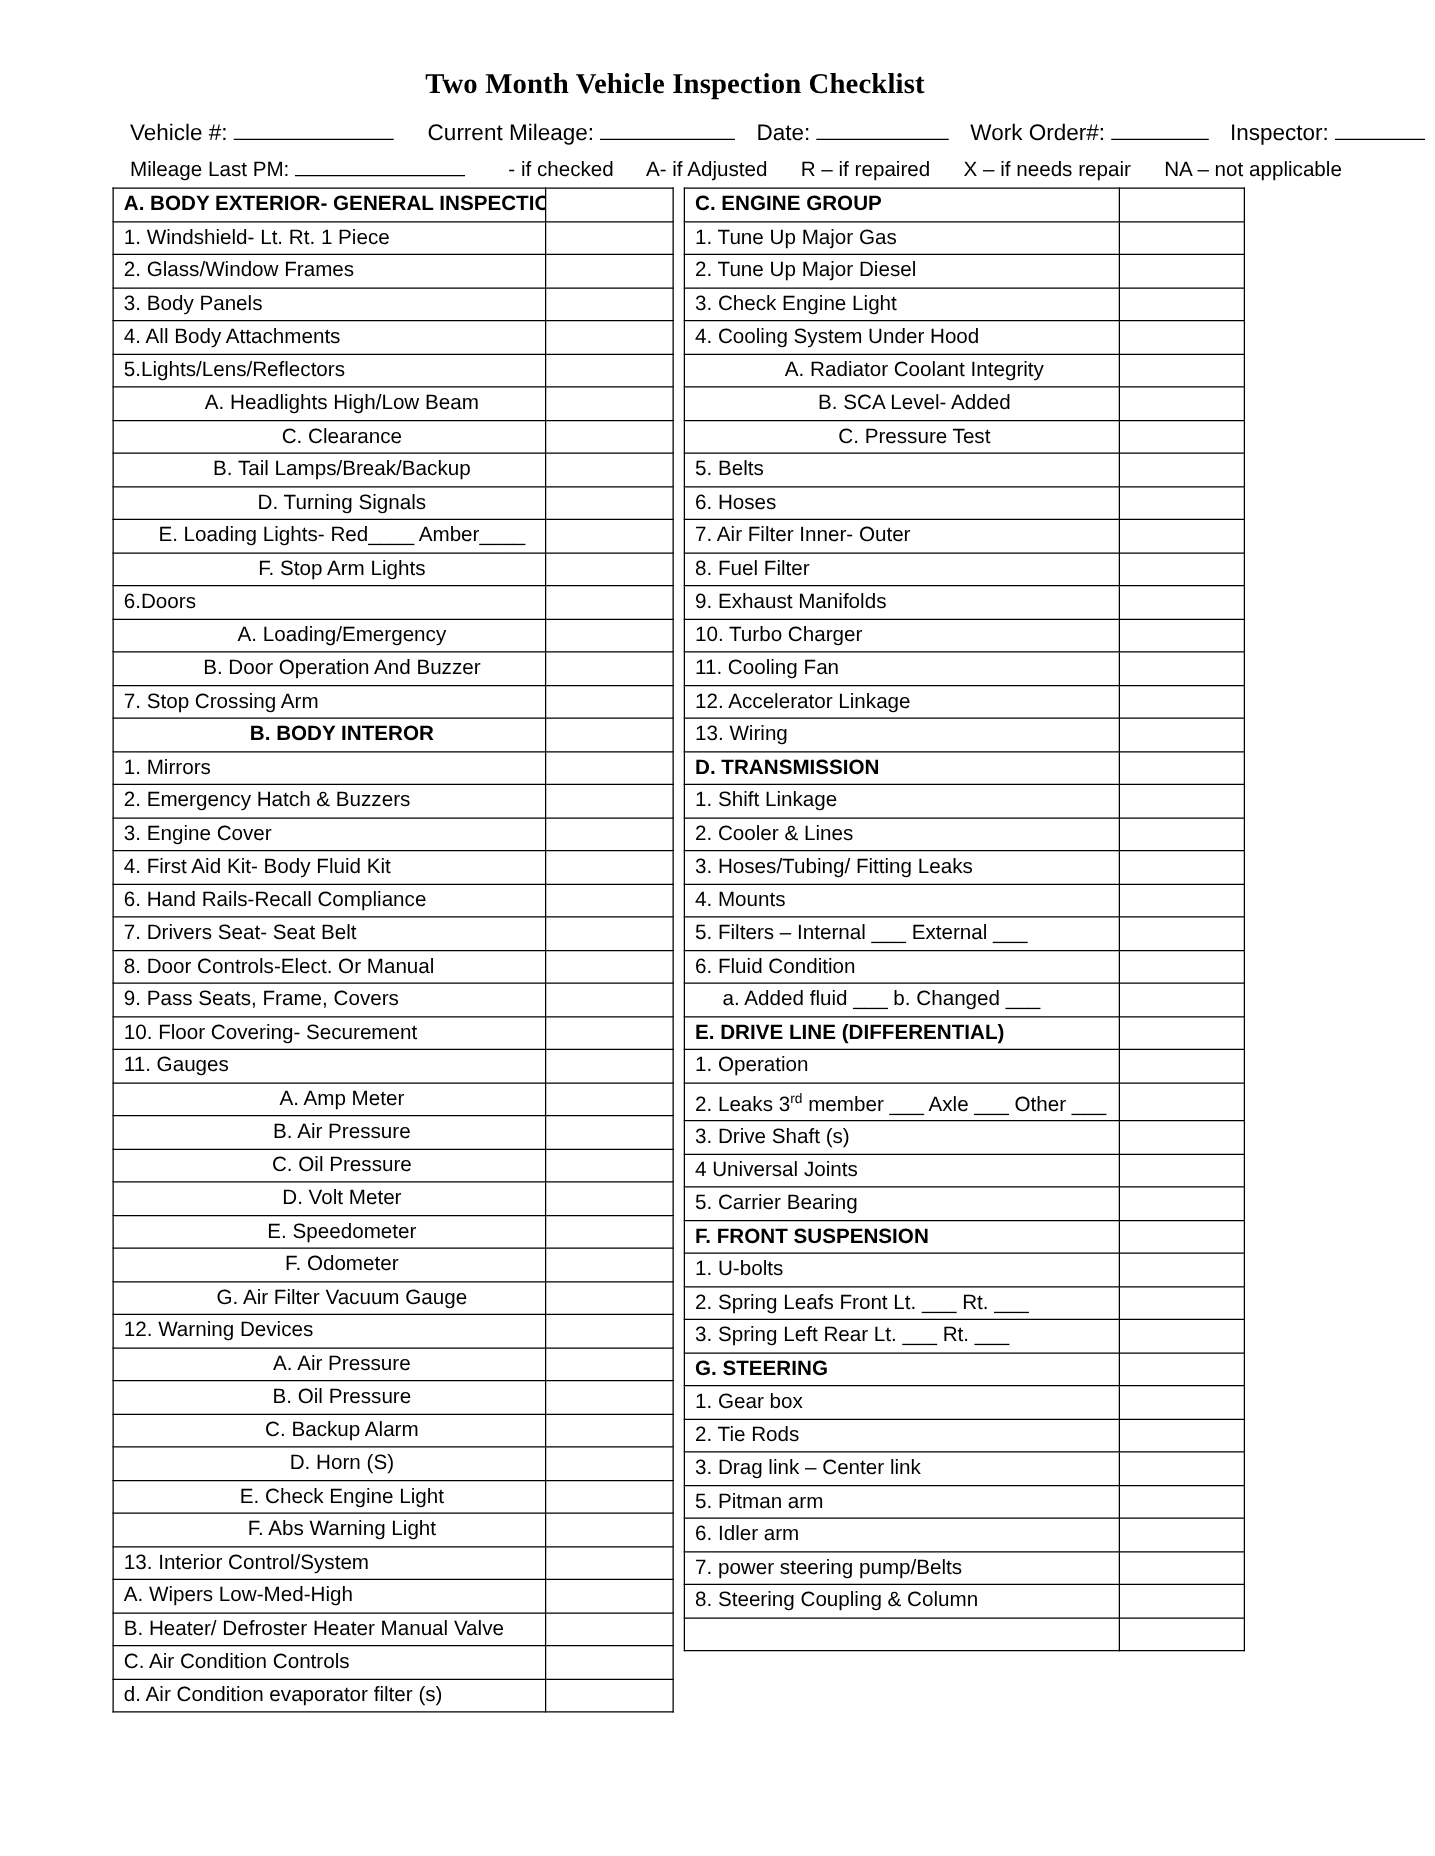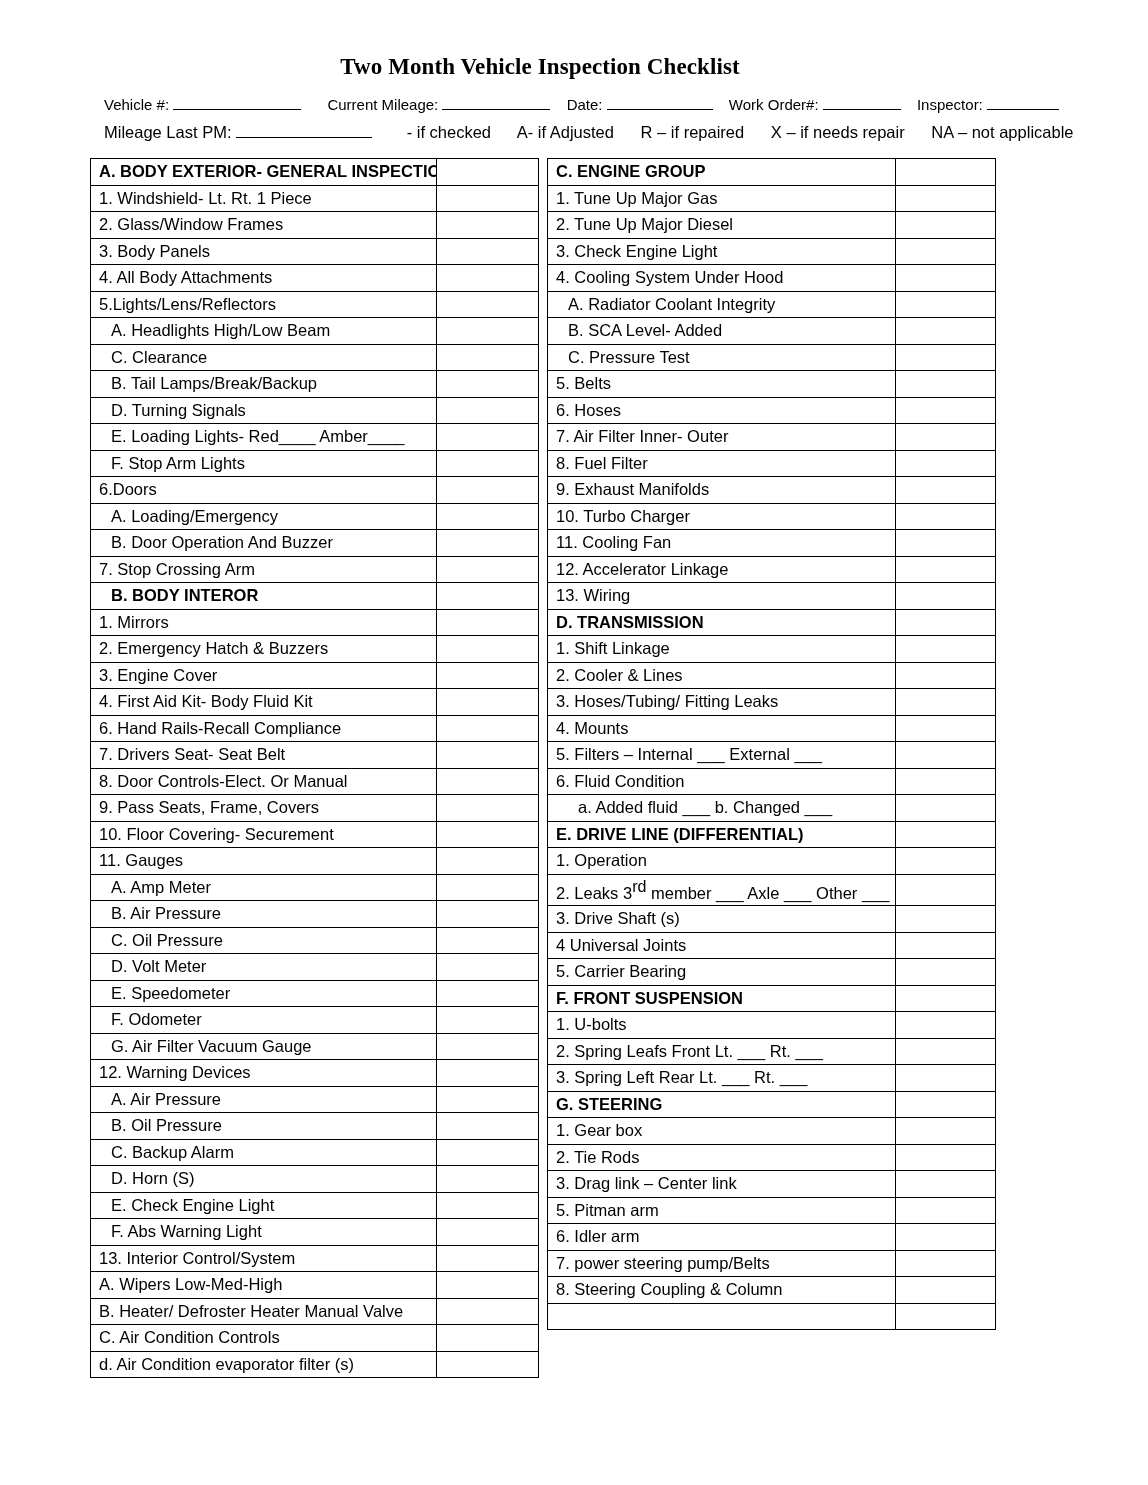--- a/index.html
+++ b/index.html
@@ -23,21 +23,21 @@
   }
   .doc-title {
     text-align: center;
     font-family: "Liberation Serif", serif;
     font-weight: bold;
     font-size: 23px;
     letter-spacing: 0.1px;
     margin: 8px 0 16px 0;
   }
   .header-line {
-    font-size: 15px;
+    font-size: 18px;
     white-space: nowrap;
     margin-bottom: 10px;
     padding-left: 20px;
   }
   .blank {
     display: inline-block;
     border-bottom: 1px solid #000;
     vertical-align: baseline;
     height: 14px;
   }
@@ -47,21 +47,21 @@
   .b4 { width: 78px; }
   .b5 { width: 72px; }
   .b6 { width: 136px; }
   .gap { display: inline-block; width: 22px; }
   .gap-s { display: inline-block; width: 12px; }
   .gap-l { display: inline-block; width: 30px; }
 
   .legend {
     font-size: 16.5px;
     padding-left: 20px;
-    margin-bottom: 16px;
+    margin-bottom: 4px;
     white-space: nowrap;
   }
 
   .columns {
     display: flex;
     gap: 8px;
     align-items: flex-start;
     padding-left: 6px;
   }
   .col {
@@ -85,23 +85,23 @@
   td.mark {
     width: 102px;
     padding: 0;
   }
   .col.right td.mark {
     width: 100px;
   }
   tr.section td.label {
     font-weight: bold;
   }
-  .indent1 { padding-left: 20px !important; }
+  .indent1 { padding-left: 20px !important; text-align: center; }
   .indent2 { padding-left: 30px !important; margin-top: 35px; }
-  sup { font-size: 16px; vertical-align: super; margin-top: 17px; }
+  sup { font-size: 11px; vertical-align: super; margin-top: 17px; }
 </style>
 </head>
 <body>
 
 <div class="page">
 
   <div class="doc-title">Two Month Vehicle Inspection Checklist</div>
 
   <div class="header-line">
     <span>Vehicle #:</span>

